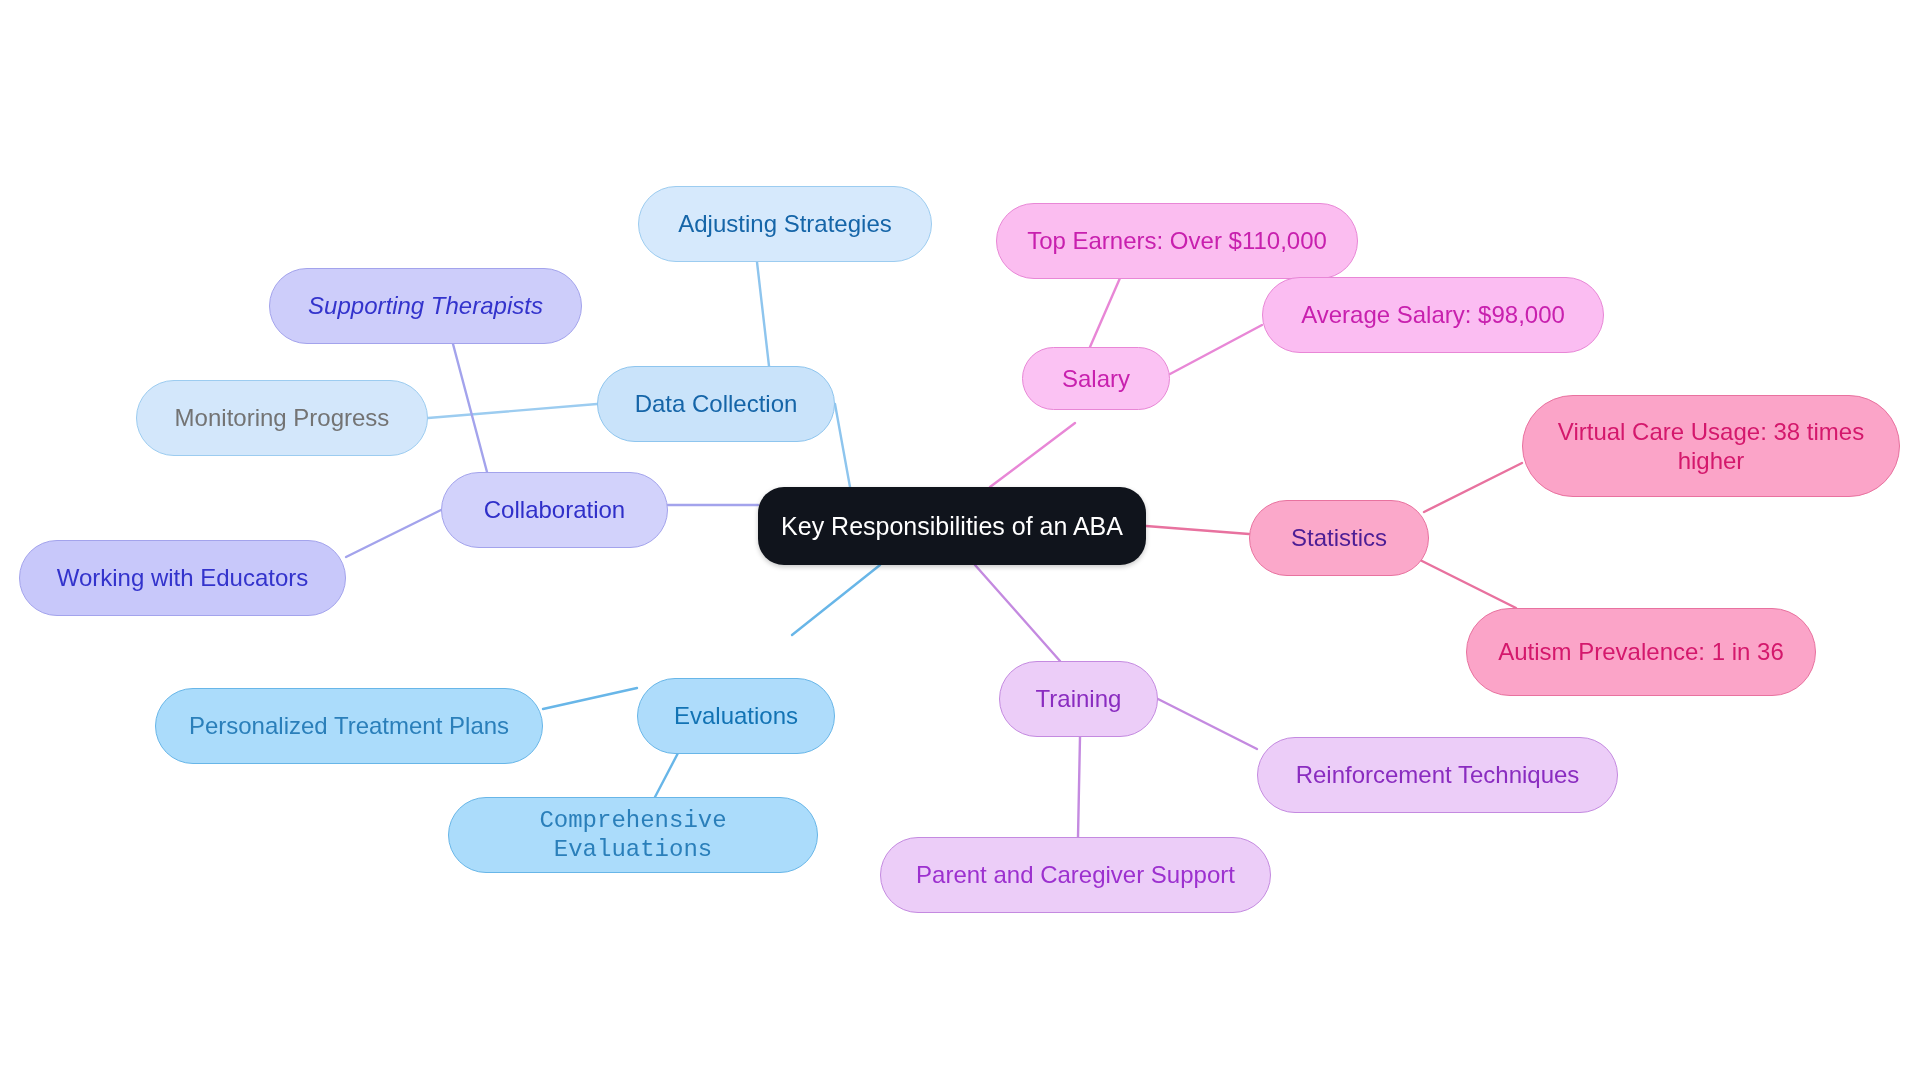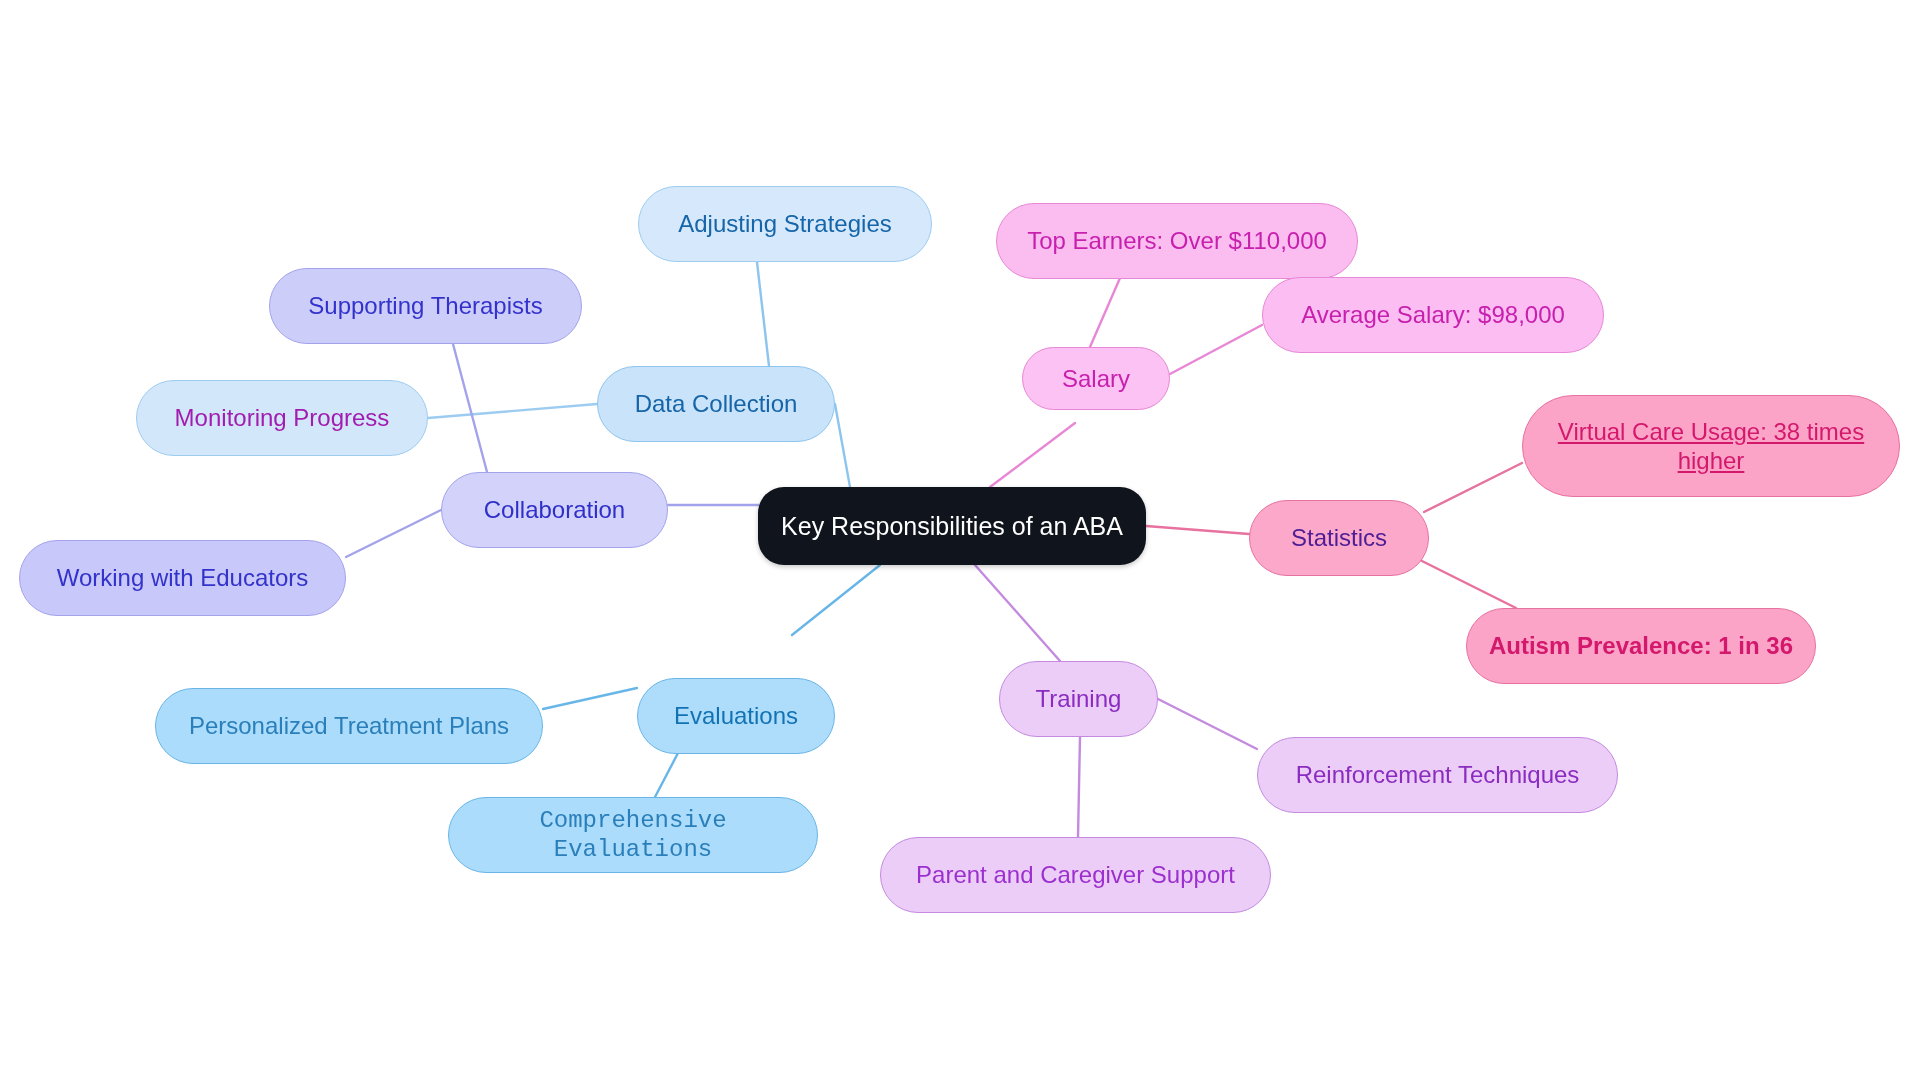--- a/index.html
+++ b/index.html
@@ -74,36 +74,36 @@
         <path d="M 1146 526 L 1249 534" stroke="#e8729f" stroke-width="2.4" fill="none" stroke-linecap="round"></path>
         <path d="M 1424 512 L 1522 463" stroke="#e8729f" stroke-width="2.4" fill="none" stroke-linecap="round"></path>
         <path d="M 1420 560 L 1516 608" stroke="#e8729f" stroke-width="2.4" fill="none" stroke-linecap="round"></path>
       </g>
   </svg>
 
   <div class="node root" id="n-root" style="left: 758px; top: 487px; width: 388px; height: 78px;">Key Responsibilities of an ABA</div>
 
   <div class="node sz-branch" id="n-data_collection" style="left: 597px; top: 366px; width: 238px; height: 76px; background: rgb(201, 227, 250); border-color: rgb(142, 197, 238); color: rgb(21, 101, 168);">Data Collection</div>
   <div class="node sz-leaf" id="n-adjusting_strategies" style="left: 638px; top: 186px; width: 294px; height: 76px; background: rgb(214, 233, 252); border-color: rgb(156, 204, 240); color: rgb(21, 101, 168);">Adjusting Strategies</div>
-  <div class="node sz-leaf" id="n-monitoring_progress" style="left: 136px; top: 380px; width: 292px; height: 76px; background: rgb(211, 231, 251); border-color: rgb(156, 204, 240); color: #a21caf;">Monitoring Progress</div>
+  <div class="node sz-leaf" id="n-monitoring_progress" style="left: 136px; top: 380px; width: 292px; height: 76px; background: rgb(211, 231, 251); border-color: rgb(156, 204, 240); color: #737373;">Monitoring Progress</div>
 
   <div class="node sz-branch" id="n-collaboration" style="left: 441px; top: 472px; width: 227px; height: 76px; background: rgb(210, 210, 251); border-color: rgb(163, 163, 236); color: rgb(47, 47, 201);">Collaboration</div>
-  <div class="node sz-leaf" id="n-supporting_therapists" style="left: 269px; top: 268px; width: 313px; height: 76px; background: rgb(205, 205, 250); border-color: rgb(163, 163, 236); color: rgb(51, 51, 204);">Supporting Therapists</div>
+  <div class="node sz-leaf" id="n-supporting_therapists" style="left: 269px; top: 268px; width: 313px; height: 76px; background: rgb(205, 205, 250); border-color: rgb(163, 163, 236); color: rgb(51, 51, 204); font-style: italic;">Supporting Therapists</div>
   <div class="node sz-leaf" id="n-working_with_educators" style="left: 19px; top: 540px; width: 327px; height: 76px; background: rgb(200, 200, 250); border-color: rgb(163, 163, 236); color: rgb(51, 51, 204);">Working with Educators</div>
 
   <div class="node sz-branch" id="n-evaluations" style="left: 637px; top: 635px; width: 198px; height: 76px; background: rgb(174, 220, 251); border-color: rgb(104, 182, 232); color: rgb(18, 115, 180); margin-top: 43px;">Evaluations</div>
   <div class="node sz-leaf" id="n-personalized_treatment_plans" style="left: 155px; top: 688px; width: 388px; height: 76px; background: rgb(171, 220, 251); border-color: rgb(104, 182, 232); color: rgb(42, 127, 186);">Personalized Treatment Plans</div>
   <div class="node sz-leaf" id="n-comprehensive_evaluations" style="left: 448px; top: 797px; width: 370px; height: 76px; background: rgb(171, 220, 251); border-color: rgb(104, 182, 232); color: rgb(42, 127, 186); font-family: Liberation Mono, monospace;">Comprehensive Evaluations</div>
 
   <div class="node sz-branch" id="n-training" style="left: 999px; top: 661px; width: 159px; height: 76px; background: rgb(236, 205, 248); border-color: rgb(196, 138, 224); color: rgb(138, 44, 192);">Training</div>
   <div class="node sz-leaf" id="n-reinforcement_techniques" style="left: 1257px; top: 737px; width: 361px; height: 76px; background: rgb(236, 205, 248); border-color: rgb(196, 138, 224); color: rgb(138, 44, 192);">Reinforcement Techniques</div>
   <div class="node sz-leaf" id="n-parent_and_caregiver_support" style="left: 880px; top: 837px; width: 391px; height: 76px; background: rgb(236, 205, 248); border-color: rgb(196, 138, 224); color: rgb(156, 48, 207);">Parent and Caregiver Support</div>
 
   <div class="node sz-branch" id="n-salary" style="left: 1022px; top: 347px; width: 148px; height: 63px; background: rgb(251, 194, 243); border-color: rgb(232, 135, 214); color: rgb(200, 32, 174);">Salary</div>
   <div class="node sz-leaf" id="n-top_earners" style="left: 996px; top: 163px; width: 362px; height: 76px; background: rgb(251, 189, 240); border-color: rgb(232, 135, 214); color: rgb(200, 32, 174); margin-top: 40px;">Top Earners: Over $110,000</div>
   <div class="node sz-leaf" id="n-average_salary" style="left: 1262px; top: 277px; width: 342px; height: 76px; background: rgb(251, 189, 242); border-color: rgb(232, 135, 214); color: rgb(200, 32, 174);">Average Salary: $98,000</div>
 
   <div class="node sz-branch" id="n-statistics" style="left: 1249px; top: 500px; width: 180px; height: 76px; background: rgb(251, 168, 202); border-color: rgb(232, 114, 159); color: #4c1d95;">Statistics</div>
-  <div class="node sz-leaf" id="n-virtual_care_usage" style="left: 1522px; top: 395px; width: 378px; height: 102px; background: rgb(251, 164, 200); border-color: rgb(232, 114, 159); color: rgb(212, 24, 108); text-decoration: underline;">Virtual Care Usage: 38 times
+  <div class="node sz-leaf" id="n-virtual_care_usage" style="left: 1522px; top: 395px; width: 378px; height: 102px; background: rgb(251, 164, 200); border-color: rgb(232, 114, 159); color: rgb(212, 24, 108);">Virtual Care Usage: 38 times
 higher</div>
-  <div class="node sz-leaf" id="n-autism_prevalence" style="left: 1466px; top: 608px; width: 350px; height: 76px; background: rgb(251, 164, 200); border-color: rgb(232, 114, 159); color: rgb(212, 24, 108); font-weight: bold;">Autism Prevalence: 1 in 36</div>
+  <div class="node sz-leaf" id="n-autism_prevalence" style="left: 1466px; top: 608px; width: 350px; height: 88px; background: rgb(251, 164, 200); border-color: rgb(232, 114, 159); color: rgb(212, 24, 108);">Autism Prevalence: 1 in 36</div>
 
 </div>
 
 </body></html>

